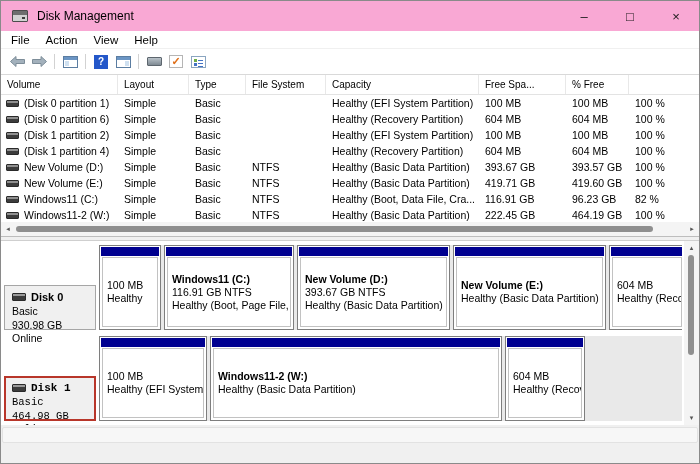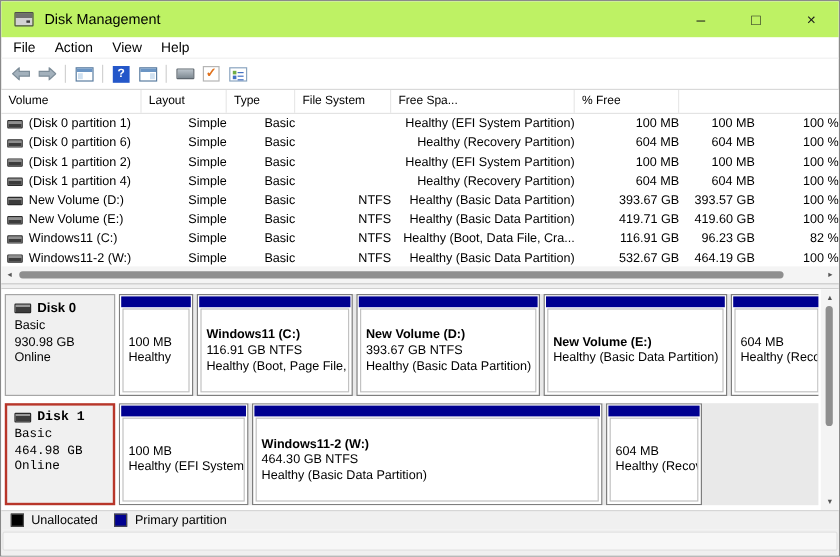--- a/index.html
+++ b/index.html
@@ -3,21 +3,21 @@
 <meta charset="utf-8">
 <style>
   * { margin:0; padding:0; box-sizing:border-box; }
   html,body { background:#ffffff; }
   body { font-family:"Liberation Sans", sans-serif; color:#000; }
 
   .window { width:700px; height:464px; border:1px solid #8a8a8a; background:#fff;
             display:flex; flex-direction:column; overflow:hidden; }
 
   
-  .titlebar { height:30px; flex:none; display:flex; align-items:center; padding-left:11px; background:#bef264; }
+  .titlebar { height:30px; flex:none; display:flex; align-items:center; padding-left:11px; background:#f9a8d4; }
   .title-icon { width:16px; height:12px; margin-right:9px; border:1px solid #4c4c4c; border-radius:1px;
                 background:linear-gradient(180deg,#6e6e6e 0 4px,#d2d2d2 4px); position:relative; }
   .title-icon::after { content:""; position:absolute; right:2px; bottom:2px; width:3px; height:2px; background:#3c3c3c; }
   .title-text { font-size:12px; }
   .win-controls { margin-left:auto; align-self:stretch; display:flex; }
   .win-btn { width:46px; display:flex; align-items:center; justify-content:center; font-size:13px; color:#1a1a1a; }
 
   
   .menubar { height:18px; flex:none; display:flex; align-items:flex-end; padding-left:2px;
              font-size:11.5px; border-bottom:1px solid #f0f0f0; }
@@ -43,39 +43,39 @@
                       box-shadow:0 3px 0 #4472c4, 0 6px 0 #4472c4; }
   .ico-list::after { content:""; position:absolute; left:2px; top:2px; width:3px; height:3px; background:#70ad47;
                      box-shadow:0 4px 0 #4472c4; }
 
   
   .volume-pane { height:162px; flex:none; position:relative; border-bottom:1px solid #bdbdbd; background:#fff; }
   .vt-header, .vt-row { display:grid; grid-template-columns:117px 71px 57px 80px 153px 87px 63px 1fr; }
   .vt-header { height:20px; border-bottom:1px solid #e3e3e3; font-size:10px; }
   .vt-header .cell { padding-left:6px; border-right:1px solid #e8e8e8; display:flex; align-items:center;
                      white-space:nowrap; overflow:hidden; }
-  .vt-row { height:16px; font-size:10.5px; align-items:center;text-align:right; }
+  .vt-row { height:16px; font-size:10.5px; align-items:center; }
   .vt-row .cell { padding-left:6px; white-space:nowrap; overflow:hidden; }
   .vol-cell { display:flex; align-items:center; gap:5px; padding-left:5px !important; }
   .vol-icon { width:13px; height:7px; flex:none; border:1px solid #2a2a2a; border-radius:1px;
               background:linear-gradient(180deg,#8f8f8f 0 2px,#3c3c3c 2px); }
 
   .hscroll { position:absolute; left:0; right:0; bottom:0; height:14px; background:#f4f4f4; }
   .hs-thumb { position:absolute; left:15px; right:46px; top:4px; height:6px; background:#8f8f8f; border-radius:3px; }
   .hs-arrow { position:absolute; top:0; width:14px; height:14px; display:flex; align-items:center;
               justify-content:center; font-size:7px; color:#555; }
   .hs-arrow.left { left:0; } .hs-arrow.right { right:0; }
 
   .pane-gap { height:4px; flex:none; background:#f0f0f0; border-bottom:1px solid #cfcfcf; }
 
   
   .graph-pane { height:184px; flex:none; position:relative; background:#fff; padding:4px 0 0 3px; overflow:hidden; }
   .disk-row { display:flex; height:85px; margin-bottom:6px; }
   .disk-label { width:92px; flex:none; border:1px solid #a6a6a6; background:#f0f0f0;
-                padding:5px 0 0 7px; margin-right:3px; }
+                padding:5px 0 0 7px; margin-right:3px;margin-top:40px; }
   .disk-label.hl { border-width:2px; padding:4px 0 0 6px;font-family:Liberation Mono, monospace; }
   .disk-name { display:flex; align-items:center; gap:5px; font-weight:bold; font-size:11px; margin-bottom:2px; }
   .disk-icon { width:14px; height:8px; flex:none; border:1px solid #2a2a2a; border-radius:1px;
                background:linear-gradient(180deg,#9a9a9a 0 2px,#3c3c3c 2px); }
   .disk-line { font-size:10.5px; line-height:13.5px; }
 
   .parts { flex:1; background:#e9e9e9; display:flex; gap:3px; margin-right:17px; overflow:hidden; }
   .part { flex:none; border:1px solid #7e7e7e; background:#fff; display:flex; flex-direction:column; }
   .part-band { height:9px; margin:1px 1px 0; flex:none; }
   .part-body { flex:1; margin:1px 2px 2px; border:1px solid #c2c2c2; padding:1px 4px;
@@ -158,20 +158,21 @@
         <span class="ico-list"></span>
       </div>
     </div>
 
   <div class="volume-pane">
     <div class="vt-header" id="vt-header">
         <div class="cell">Volume</div>
         <div class="cell">Layout</div>
         <div class="cell">Type</div>
         <div class="cell">File System</div>
+        <div class="cell">Capacity</div>
         <div class="cell">Free Spa...</div>
         <div class="cell">% Free</div>
       </div>
     <div id="vt-rows">
         <div class="vt-row">
           <div class="cell vol-cell">
             <span class="vol-icon"></span>
             <span>(Disk 0 partition 1)</span>
           </div>
           <div class="cell">Simple</div>
@@ -262,21 +263,21 @@
         </div>
         <div class="vt-row">
           <div class="cell vol-cell">
             <span class="vol-icon"></span>
             <span>Windows11-2 (W:)</span>
           </div>
           <div class="cell">Simple</div>
           <div class="cell">Basic</div>
           <div class="cell">NTFS</div>
           <div class="cell">Healthy (Basic Data Partition)</div>
-          <div class="cell">532.67 GB</div>
+          <div class="cell">222.45 GB</div>
           <div class="cell">464.19 GB</div>
           <div class="cell">100 %</div>
         </div>
       </div>
     <div class="hscroll">
       <span class="hs-arrow left">◂</span>
       <span class="hs-thumb"></span>
       <span class="hs-arrow right">▸</span>
     </div>
   </div>
@@ -349,48 +350,37 @@
             <div class="part-band" style="background: rgb(0, 0, 144);"></div>
             <div class="part-body">
               <div class="part-line">100 MB</div>
               <div class="part-line">Healthy (EFI System</div>
             </div>
           </div>
           <div class="part" style="width: 292px;">
             <div class="part-band" style="background: rgb(0, 0, 144);"></div>
             <div class="part-body">
               <div class="part-line part-title">Windows11-2 (W:)</div>
-              <div class="part-line">464.30 GB NTFS</div>
               <div class="part-line">Healthy (Basic Data Partition)</div>
             </div>
           </div>
           <div class="part" style="width: 80px;">
             <div class="part-band" style="background: rgb(0, 0, 144);"></div>
             <div class="part-body">
               <div class="part-line">604 MB</div>
               <div class="part-line">Healthy (Recovery Partition)</div>
             </div>
           </div>
         </div>
       </div>
       <div class="vscroll">
       <span class="vs-arrow up">▴</span>
       <span class="vs-thumb"></span>
       <span class="vs-arrow down">▾</span>
     </div>
   </div>
 
-  <div class="legendbar" id="legendbar">
-      <div class="legend-item">
-        <span class="legend-swatch" style="background: rgb(0, 0, 0);"></span>
-        <span>Unallocated</span>
-      </div>
-      <div class="legend-item">
-        <span class="legend-swatch" style="background: rgb(0, 0, 144);"></span>
-        <span>Primary partition</span>
-      </div>
-    </div>
 
   <div class="statusbar">
     <div class="status-inner"></div>
   </div>
 
 </div>
 
 </body></html>

